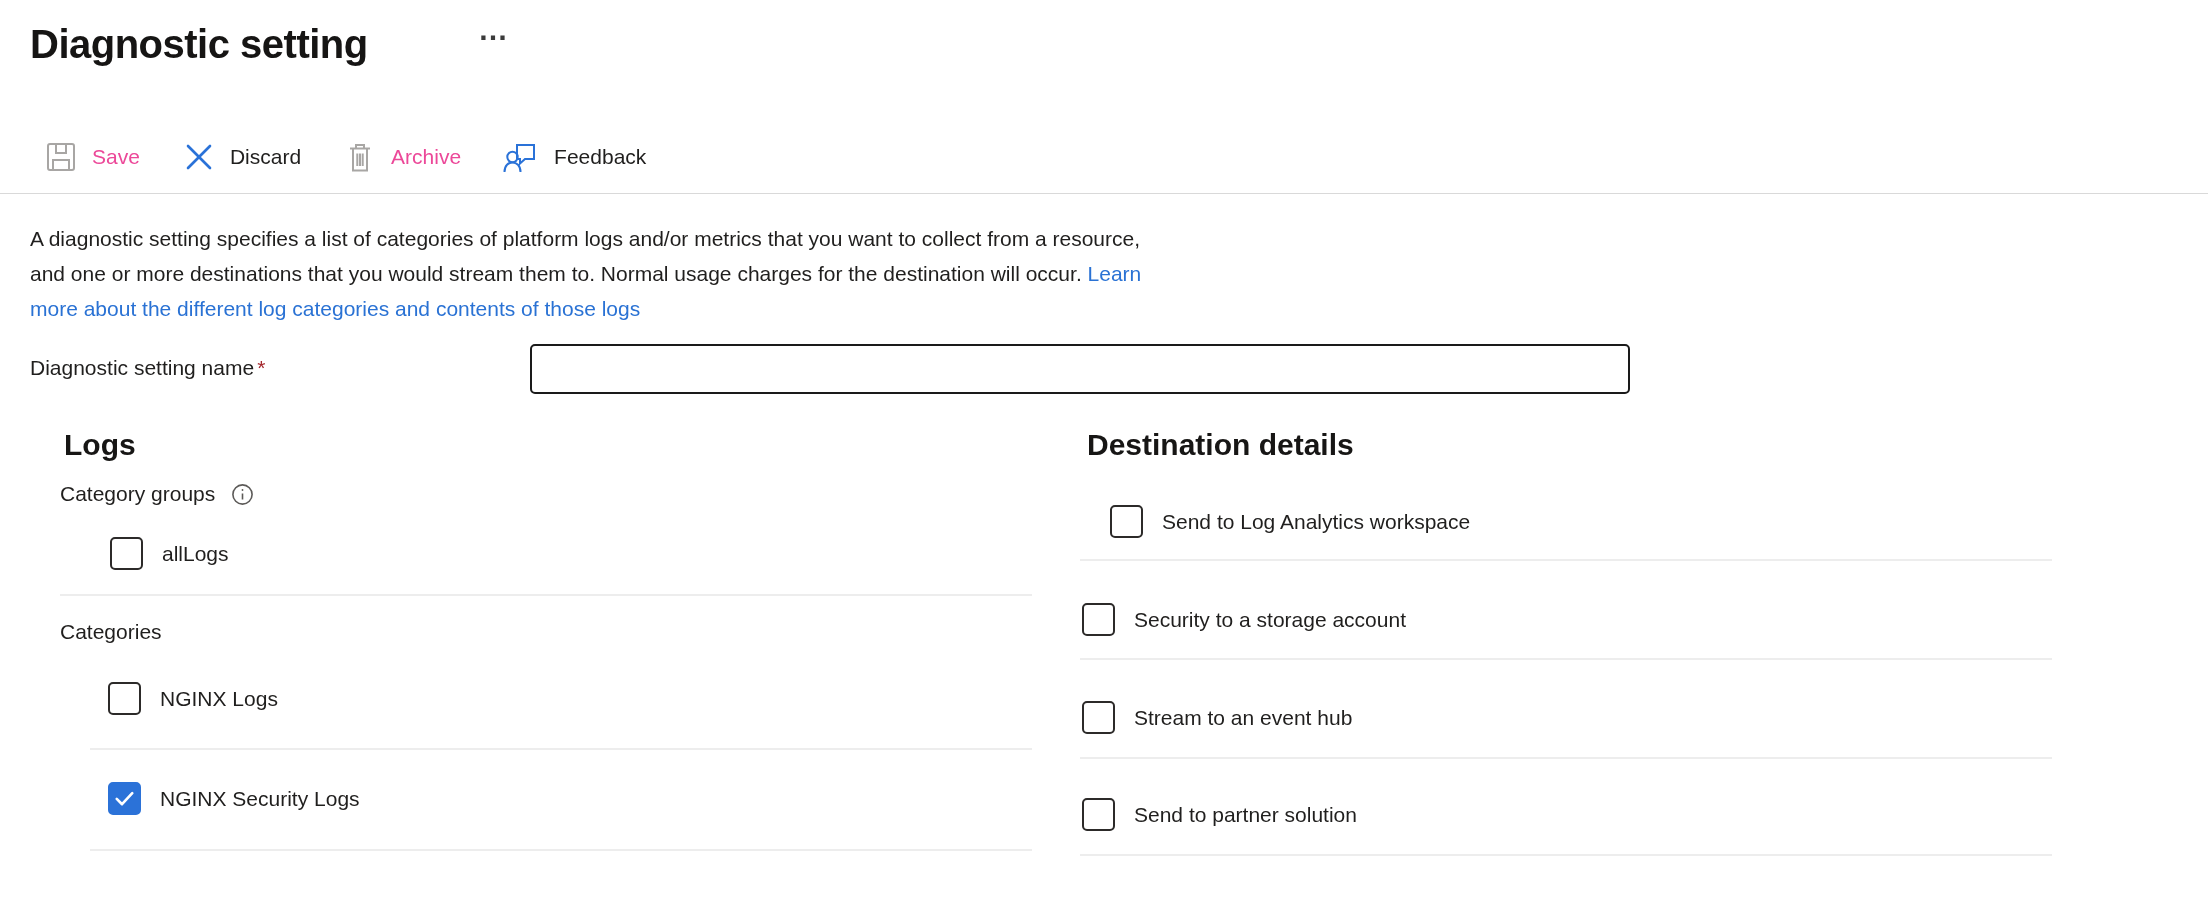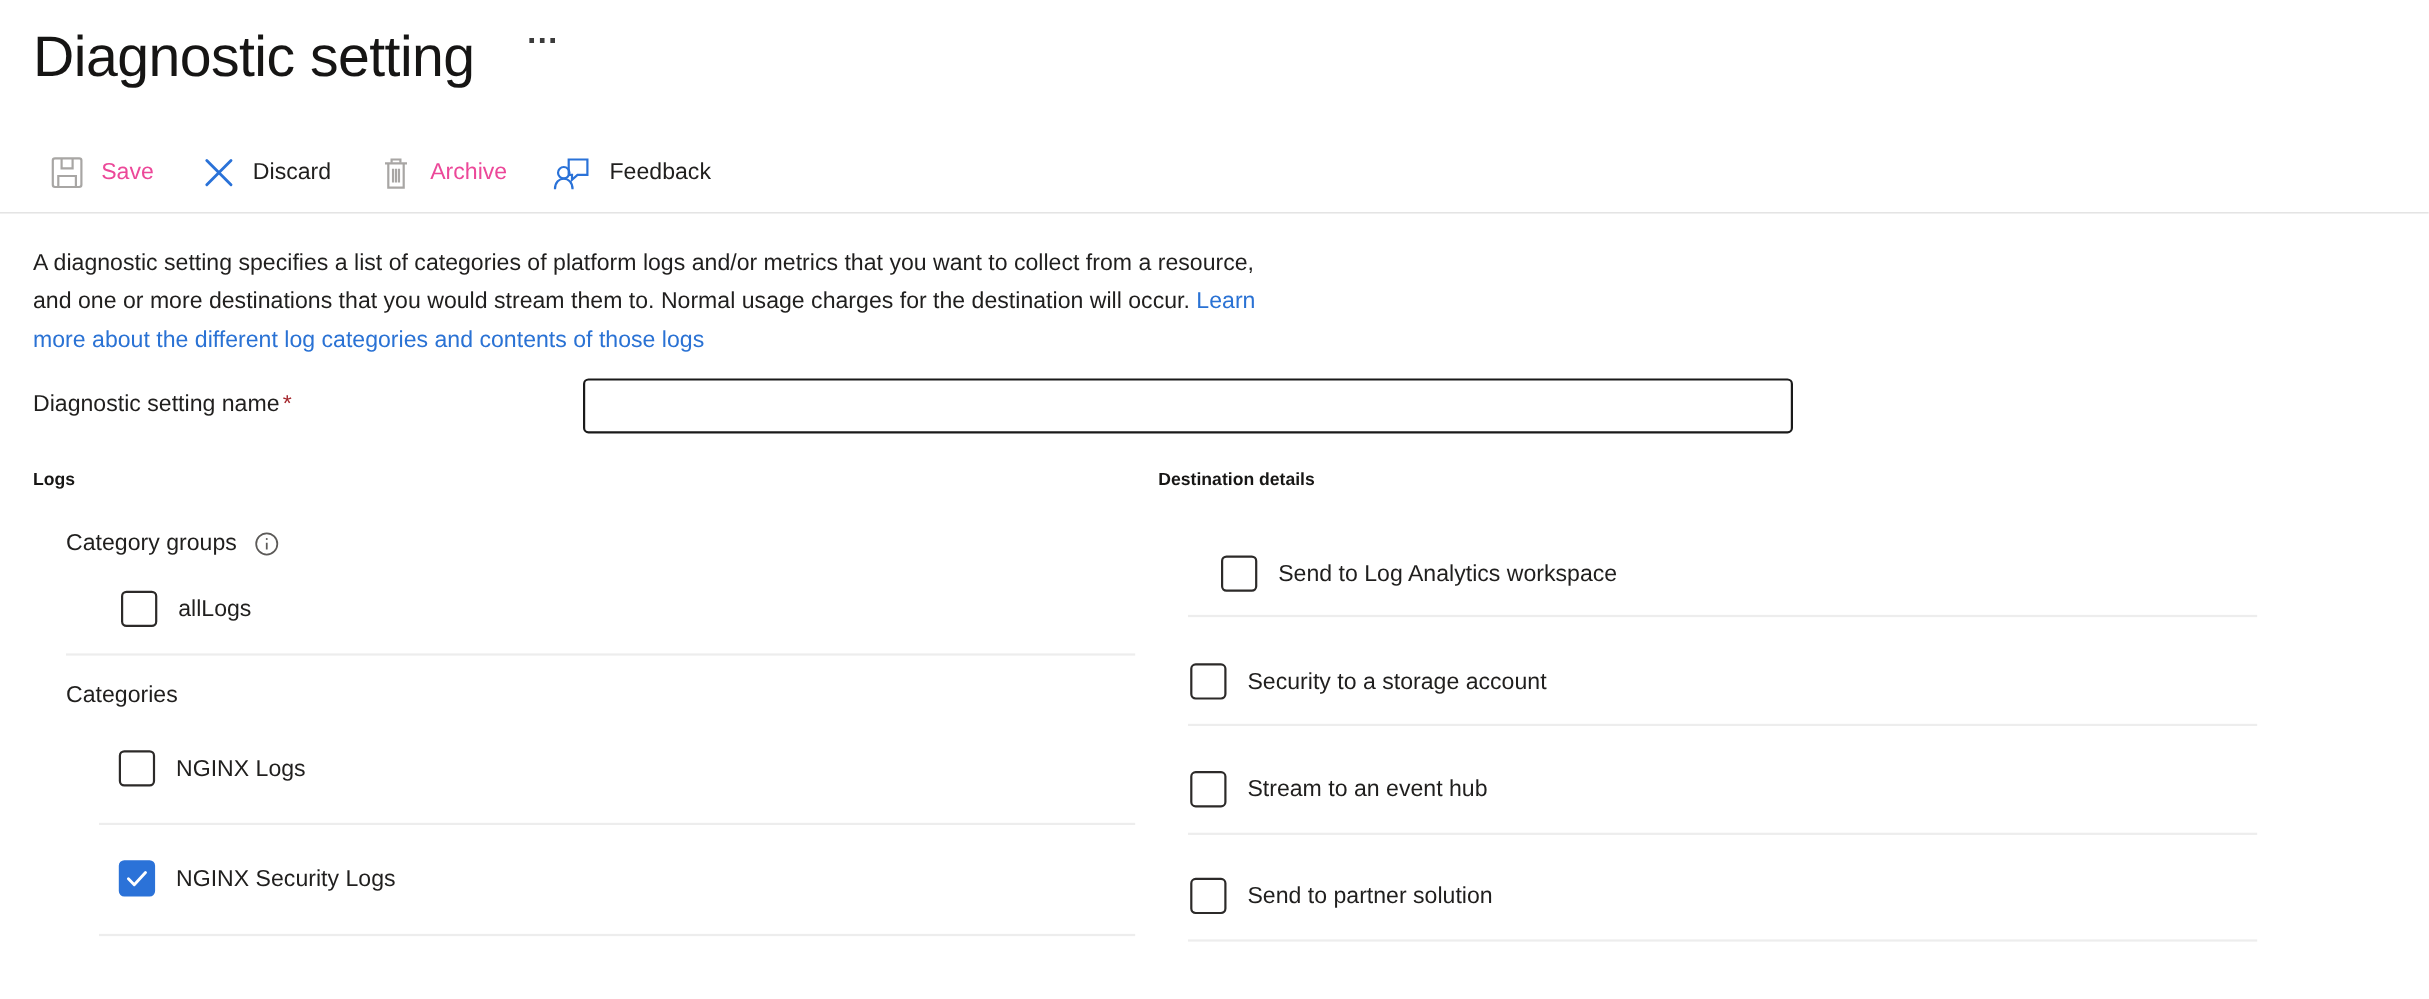--- a/index.html
+++ b/index.html
@@ -2,40 +2,40 @@
 <html><head>
 <meta charset="utf-8">
 <style>
   html,body{margin:0;padding:0;}
   body{
     width:2208px;height:908px;position:relative;background:#ffffff;
     font-family:"Liberation Sans", sans-serif;color:#201f1e;overflow:hidden;
   }
   .abs{position:absolute;}
   
-  .page-title{left:30px;top:6px;font-size:52px;font-weight:400;letter-spacing:-0.5px;color:#161514;margin-top:16px;}
+  .page-title{left:30px;top:6px;font-size:40px;font-weight:700;letter-spacing:-0.5px;color:#161514;margin-top:16px;}
   .ellipsis-btn{left:472px;top:14px;font-size:30px;font-weight:700;color:#3b3b3b;background:none;border:none;cursor:pointer;letter-spacing:1px;line-height:1;}
   
   .toolbar{left:44px;top:134px;display:flex;align-items:center;gap:42px;height:46px;}
   .tb-item{display:flex;align-items:center;gap:14px;font-size:21px;background:none;border:none;padding:0;cursor:pointer;font-family:inherit;}
   .tb-item .lbl-dark{color:#201f1e;}
   .tb-item .lbl-gray{color:#ec4899;}
   .toolbar-divider{left:0;top:193px;width:2208px;height:1px;background:#d9d9d9;}
   
   .desc{left:30px;top:221px;font-size:21px;line-height:35px;color:#201f1e;}
   .desc .line{display:block;white-space:nowrap;}
   .desc a{color:#2a72d4;text-decoration:none;cursor:pointer;}
   
   .field-label{left:30px;top:356px;font-size:21px;display:flex;gap:3px;align-items:baseline;}
   .req{color:#a4262c;font-weight:400;}
   .name-input{left:530px;top:344px;width:1100px;height:50px;box-sizing:border-box;
     border:2px solid #1a1a1a;border-radius:5px;background:#fff;font-size:21px;padding:0 12px;
     font-family:inherit;outline:none;}
   
-  .sec-h{font-size:16px;font-weight:700;color:#171615;}
+  .sec-h{font-size:30px;font-weight:700;color:#171615;margin-left:34px;}
   .sub-lbl{font-size:21px;color:#201f1e;}
   
   .cb-row{position:absolute;display:flex;align-items:center;gap:19px;}
   .cb{width:33px;height:33px;box-sizing:border-box;border:2px solid #2c2a29;border-radius:5px;background:#fff;flex:none;cursor:pointer;display:flex;align-items:center;justify-content:center;}
   .cb.checked{background:#2b72d8;border-color:#2b72d8;}
   .cb-label{font-size:21px;color:#201f1e;white-space:nowrap;}
   .divider{position:absolute;height:2px;background:#ededed;}
   .cg-wrap{display:flex;align-items:center;gap:16px;}
   svg{display:block;}
 </style>

